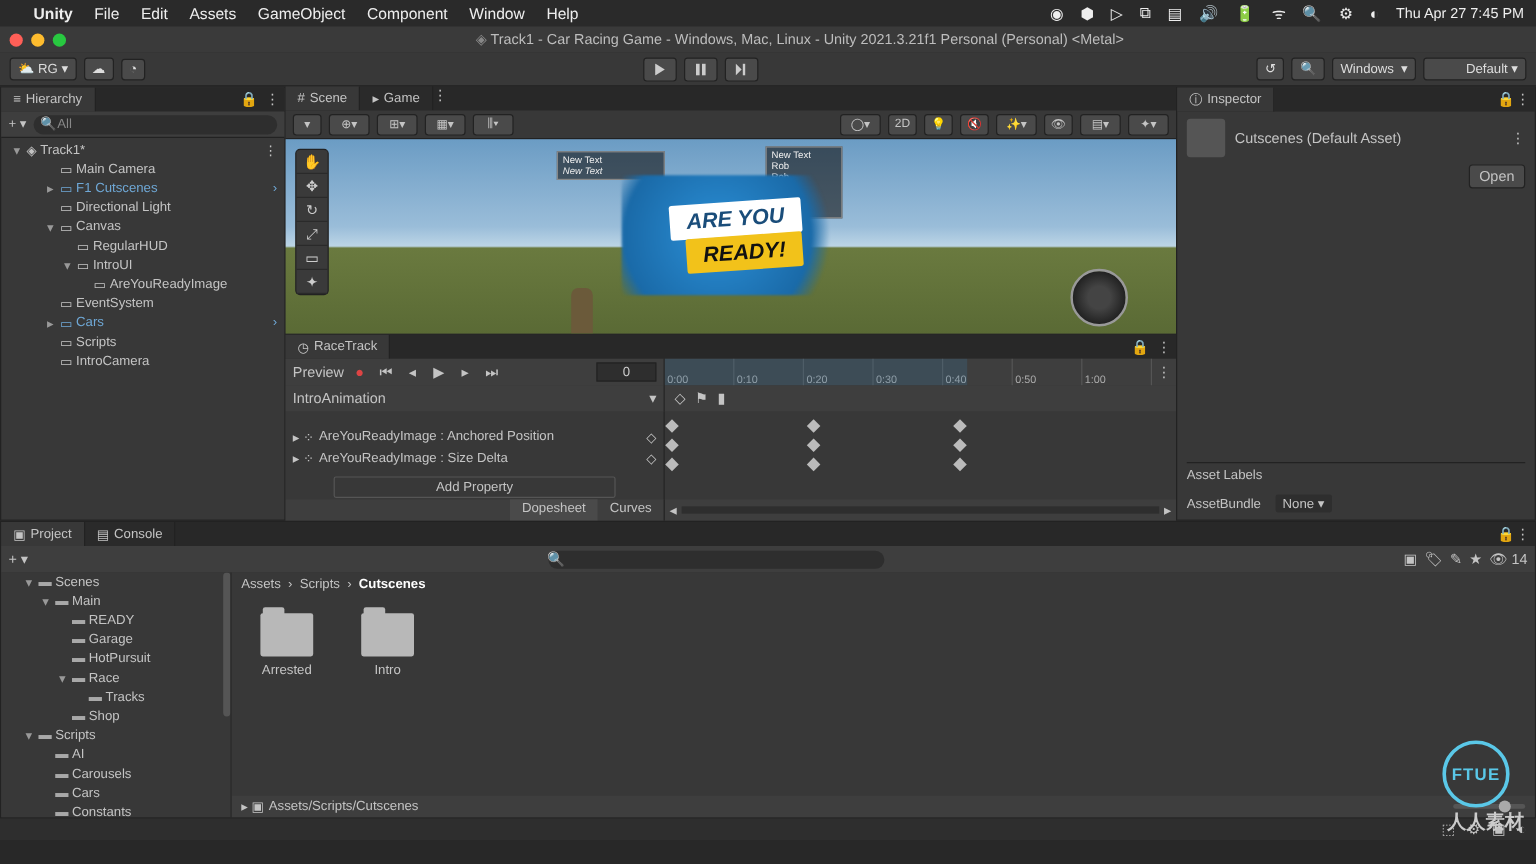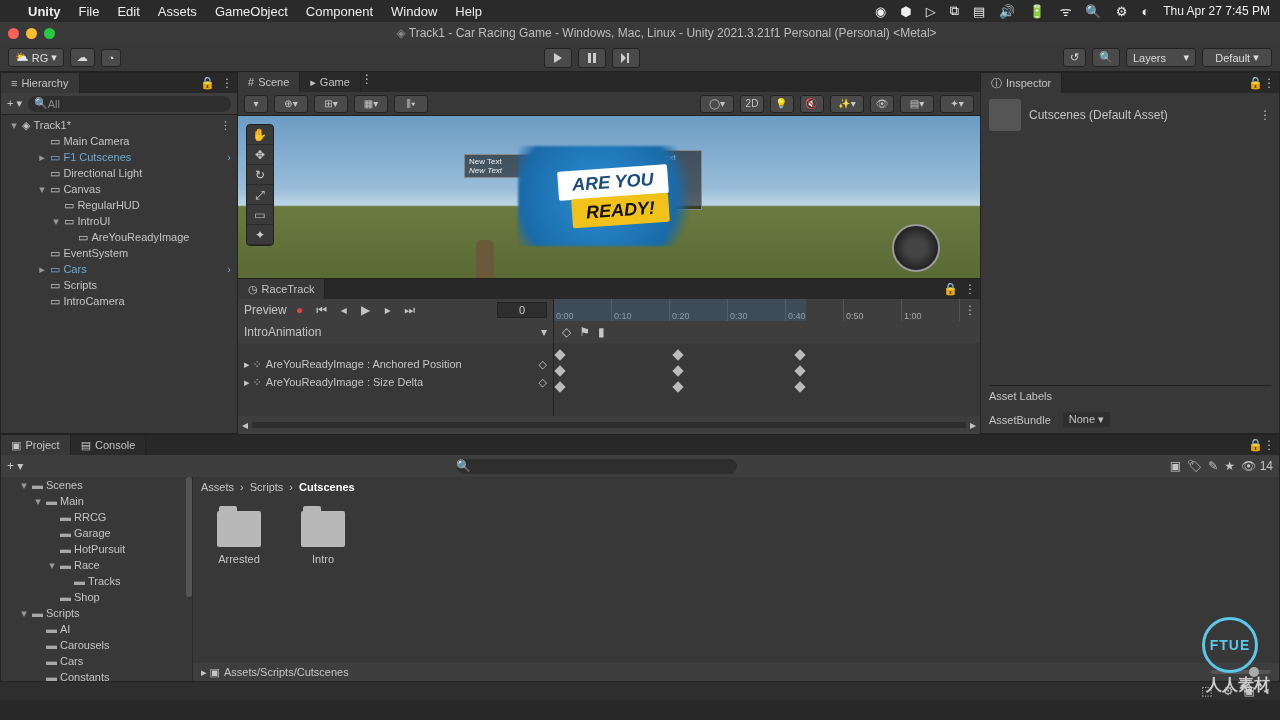--- a/index.html
+++ b/index.html
@@ -60,21 +60,21 @@
 
 .viewport { position: relative; height: 162px; background: linear-gradient(#6b9cc4 0%, #9abdd9 45%, #bcd5e6 55%, #6a7a3f 56%, #5a6a35 100%); overflow: hidden; }
 .tool-palette { position: absolute; top: 8px; left: 8px; background: #3a3a3a; border-radius: 4px; border: 1px solid #222; display: flex; flex-direction: column; }
 .tool-palette .t { width: 26px; height: 20px; display: flex; align-items: center; justify-content: center; color: #ccc; border-bottom: 1px solid #2a2a2a; font-size: 12px; }
 
 .are-you-ready { position: absolute; left: 280px; top: 20px; width: 240px; height: 120px; }
 .ayr-banner1 { position: absolute; left: 40px; top: 32px; background: #fff; color: #1a4d7a; font-weight: 900; font-style: italic; padding: 4px 14px; transform: rotate(-4deg); font-size: 18px; border-radius: 2px; }
 .ayr-banner2 { position: absolute; left: 54px; top: 60px; background: #f2c21a; color: #111; font-weight: 900; font-style: italic; padding: 4px 14px; transform: rotate(-4deg); font-size: 18px; border-radius: 2px; }
 .ayr-blob { position: absolute; left: 0; top: 10px; width: 200px; height: 100px; background: radial-gradient(circle at 40% 50%, #2b8fd6 0%, #1a6aa8 60%, transparent 72%); filter: blur(1px); }
 
-.hud-panel { position: absolute; background: rgba(20,20,20,0.6); border: 1px solid #888; color: #eee; font-size: 8px; padding: 2px 4px; margin-top: 28px; }
+.hud-panel { position: absolute; background: rgba(20,20,20,0.6); border: 1px solid #888; color: #eee; font-size: 8px; padding: 2px 4px; }
 .gauge { position: absolute; right: 40px; bottom: 6px; width: 48px; height: 48px; border-radius: 50%; background: radial-gradient(#444 30%, #222 70%); border: 2px solid #999; }
 
 .anim-panel { flex: 1; background: #383838; display: flex; flex-direction: column; border-top: 1px solid #222; }
 .anim-panel .tabbar { height: 20px; }
 .anim-controls { height: 22px; display: flex; align-items: center; background: #3e3e3e; }
 .anim-left { width: 316px; display: flex; align-items: center; gap: 4px; padding: 0 6px; border-right: 1px solid #222; height: 100%; }
 .anim-left .play { width: 18px; height: 16px; display: flex; align-items: center; justify-content: center; }
 .anim-right { flex: 1; display: flex; align-items: center; }
 .frame-field { background: #2e2e2e; border: 1px solid #222; width: 50px; height: 16px; text-align: center; font-size: 11px; color: #ccc; margin-left: auto; }
 .anim-clip { height: 22px; display: flex; }
@@ -194,22 +194,22 @@
     <div class="play-btn">
         <svg width="10" height="10">
           <path d="M0 0 L5 5 L0 10 Z" fill="#ccc"></path>
           <rect x="6" width="2" height="10" fill="#ccc"></rect>
         </svg>
       </div>
   </div>
   <div class="group">
     <div class="btn">↺</div>
     <div class="btn">🔍</div>
-    <div class="btn" style="width:70px;justify-content:space-between"><span>Layers</span> ▾</div>
-    <div class="btn" style="width:70px;justify-content:center"><span>Default</span> ▾</div>
+    <div class="btn" style="width:70px;justify-content:space-between"><span>Windows</span> ▾</div>
+    <div class="btn" style="width:86px;justify-content:flex-end"><span>Default</span> ▾</div>
   </div>
 </div>
 
 <div class="row1">
 
   <div class="panel hier">
     <div class="tabbar">
       <div class="tab">≡ <span>Hierarchy</span></div>
       <div class="pad">
           <span>🔒</span>
@@ -404,34 +404,41 @@
           <span>◇</span>
           <span>⚑</span>
           <span>▮</span>
         </div>
       </div>
       <div class="timeline">
         <div class="props">
           <div style="height:12px"></div>
           <div class="prow">▸ ⁘ <span>AreYouReadyImage : Anchored Position</span><span style="margin-left:auto">◇</span></div>
           <div class="prow">▸ ⁘ <span>AreYouReadyImage : Size Delta</span><span style="margin-left:auto">◇</span></div>
+          <div class="prow" style="justify-content:center;border:1px solid #555;margin:6px 40px 0;border-radius:2px">
+              <span>Add Property</span>
+            </div>
         </div>
         <div class="tracks">
           <div class="key" style="top:8px;left:2px"></div>
           <div class="key" style="top:8px;left:120px"></div>
           <div class="key" style="top:8px;left:242px"></div>
           <div class="key" style="top:24px;left:2px"></div>
           <div class="key" style="top:24px;left:120px"></div>
           <div class="key" style="top:24px;left:242px"></div>
           <div class="key" style="top:40px;left:2px"></div>
           <div class="key" style="top:40px;left:120px"></div>
           <div class="key" style="top:40px;left:242px"></div>
         </div>
       </div>
       <div class="dope-curves">
+        <div class="props">
+          <div class="dc-tab active">Dopesheet</div>
+          <div class="dc-tab">Curves</div>
+        </div>
         <div style="flex:1;display:flex;align-items:center;padding:0 4px">
           <span>◂</span>
           <div style="flex:1;height:6px;background:#2e2e2e;margin:0 4px"></div>
           <span>▸</span>
         </div>
       </div>
     </div>
   </div>
 
   <div class="inspector">
@@ -441,20 +448,23 @@
           <span>🔒</span> 
           <span>⋮</span>
         </div>
     </div>
     <div class="insp-body">
       <div class="asset-row">
         <div class="asset-thumb"></div>
         <span>Cutscenes (Default Asset)</span>
         <span style="margin-left:auto">⋮</span>
       </div>
+      <div style="display:flex;justify-content:flex-end">
+          <div class="open-btn">Open</div>
+        </div>
       <div class="asset-labels">Asset Labels</div>
       <div class="bundle-row">
         <span>AssetBundle</span>
         <span style="background:#2e2e2e;padding:1px 6px;border-radius:2px;margin-left:6px"><span>None</span> ▾</span>
       </div>
     </div>
   </div>
 </div>
 
 <div class="row2">
@@ -487,21 +497,21 @@
               <span>Scenes</span>
             </div>
             <div class="folder-row" style="padding-left: 32px;">
               <span class="tri">▾</span>
               <span class="folder-ico">▬</span>
               <span>Main</span>
             </div>
             <div class="folder-row" style="padding-left: 46px;">
               <span class="tri"></span>
               <span class="folder-ico">▬</span>
-              <span>RRCG</span>
+              <span>READY</span>
             </div>
             <div class="folder-row" style="padding-left: 46px;">
               <span class="tri"></span>
               <span class="folder-ico">▬</span>
               <span>Garage</span>
             </div>
             <div class="folder-row" style="padding-left: 46px;">
               <span class="tri"></span>
               <span class="folder-ico">▬</span>
               <span>HotPursuit</span>

